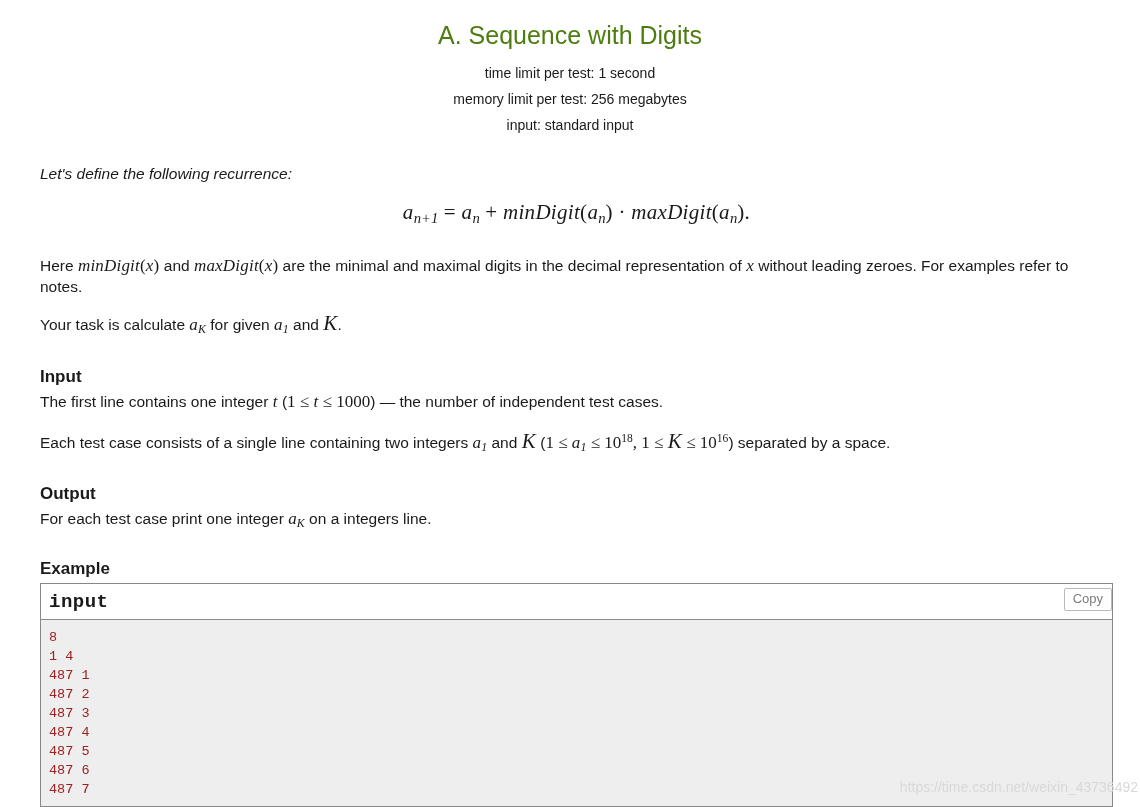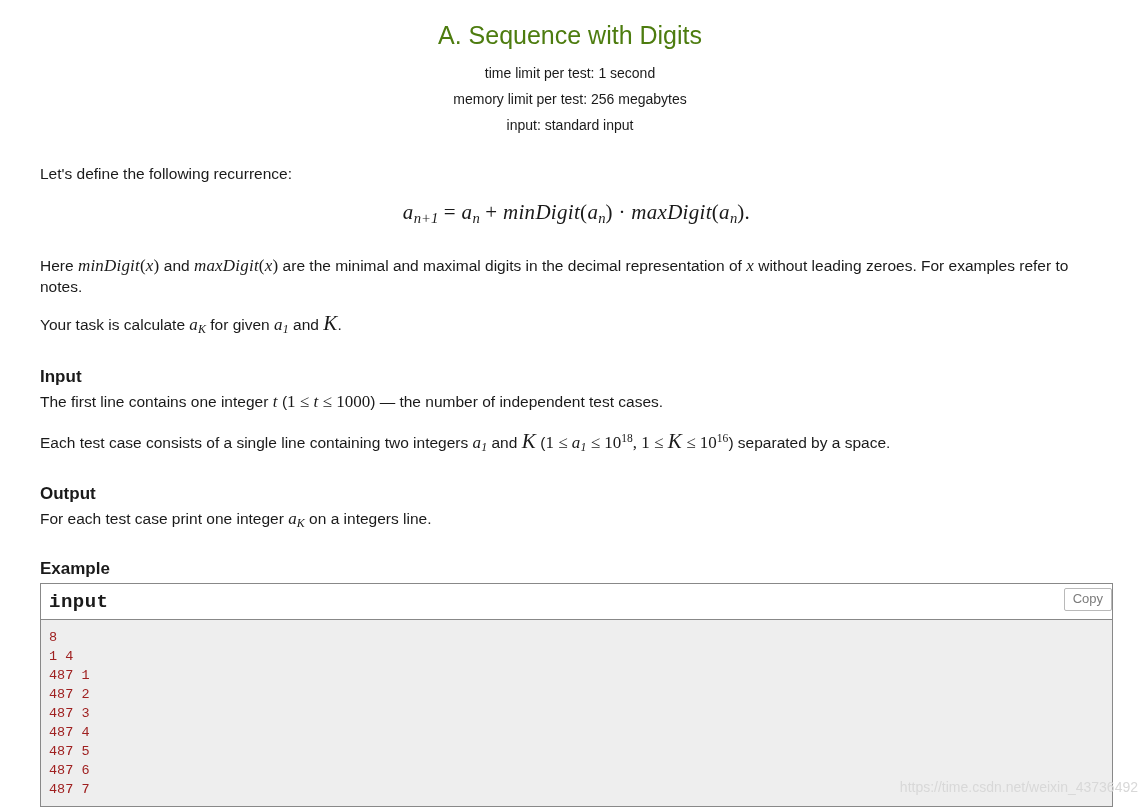--- a/index.html
+++ b/index.html
@@ -44,20 +44,21 @@
     padding: 0 27px 0 40px;
     font-size: 15.5px;
     line-height: 21px;
   }
   .statement p {
     margin: 0;
     padding: 16px 0 0 0;
   }
   .statement p.first {
     padding-top: 25px;
+    font-style: italic;
   }
   .formula-block {
     text-align: center;
     padding: 18px 0 10px 0;
   }
 
   
   .m {
     font-family: "Liberation Serif", serif;
     font-style: italic;

